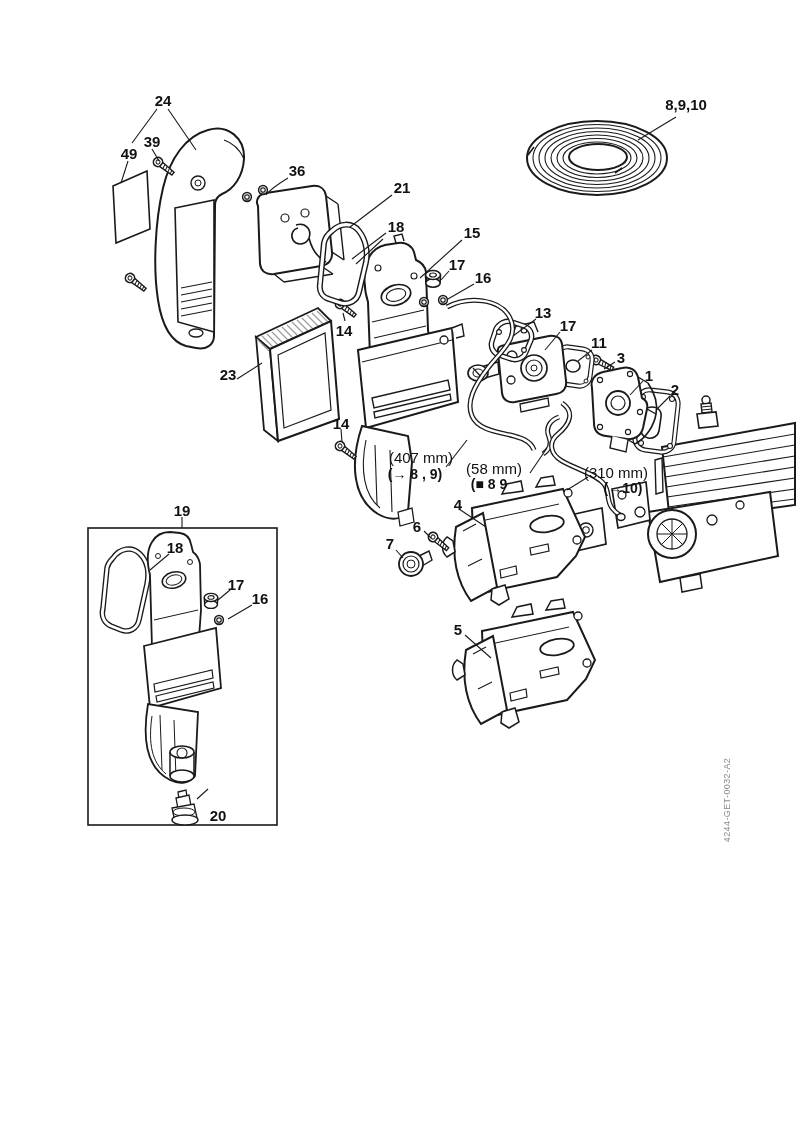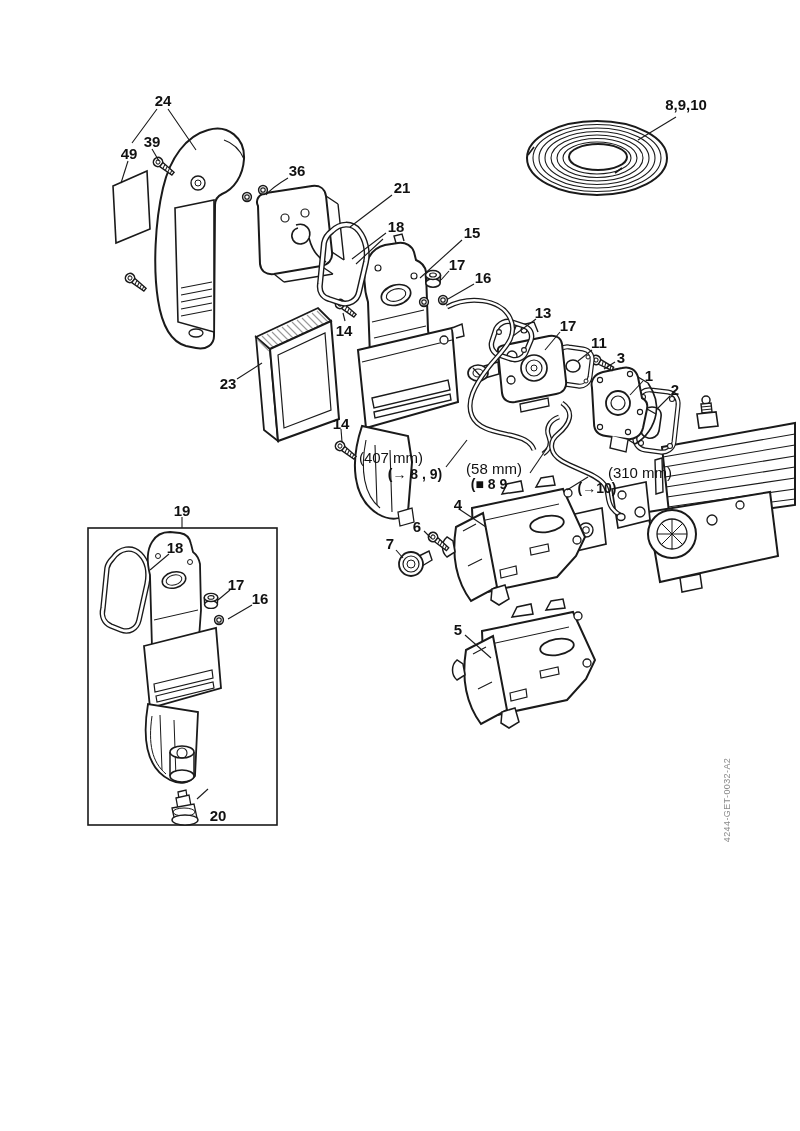--- a/index.html
+++ b/index.html
@@ -306,35 +306,35 @@
 <div class="co" style="left:163px;top:100px">24</div>
 <div class="co" style="left:152px;top:141px">39</div>
 <div class="co" style="left:129px;top:153px">49</div>
 <div class="co" style="left:297px;top:170px">36</div>
 <div class="co" style="left:402px;top:187px">21</div>
 <div class="co" style="left:396px;top:226px">18</div>
 <div class="co" style="left:472px;top:232px">15</div>
 <div class="co" style="left:457px;top:264px">17</div>
 <div class="co" style="left:483px;top:277px">16</div>
 <div class="co" style="left:344px;top:330px">14</div>
-<div class="co" style="left:228px;top:383px">23</div>
+<div class="co" style="left:228px;top:374px">23</div>
 <div class="co" style="left:341px;top:423px">14</div>
 <div class="co" style="left:686px;top:104px">8,9,10</div>
 <div class="co" style="left:543px;top:312px">13</div>
 <div class="co" style="left:568px;top:325px">17</div>
 <div class="co" style="left:599px;top:342px">11</div>
 <div class="co" style="left:621px;top:357px">3</div>
 <div class="co" style="left:649px;top:375px">1</div>
 <div class="co" style="left:675px;top:389px">2</div>
-<div class="co ann" style="left:391px;top:457px">(407 mm)</div>
+<div class="co ann" style="left:421px;top:457px">(407 mm)</div>
 <div class="co ann-ref" style="left:415px;top:474px">(→ 8 , 9)</div>
 <div class="co ann" style="left:494px;top:468px">(58 mm)</div>
 <div class="co ann-ref" style="left:489px;top:484px">(■ 8 9</div>
-<div class="co ann" style="left:640px;top:472px">(310 mm)</div>
-<div class="co ann-ref" style="left:597px;top:488px">(→10)</div>
+<div class="co ann" style="left:616px;top:472px">(310 mm)</div>
+<div class="co ann-ref" style="left:623px;top:488px">(→10)</div>
 <div class="co" style="left:458px;top:504px">4</div>
 <div class="co" style="left:417px;top:526px">6</div>
 <div class="co" style="left:390px;top:543px">7</div>
 <div class="co" style="left:458px;top:629px">5</div>
 <div class="co" style="left:182px;top:510px">19</div>
 <div class="co" style="left:175px;top:547px">18</div>
 <div class="co" style="left:236px;top:584px">17</div>
 <div class="co" style="left:260px;top:598px">16</div>
 <div class="co" style="left:218px;top:815px">20</div>
 

